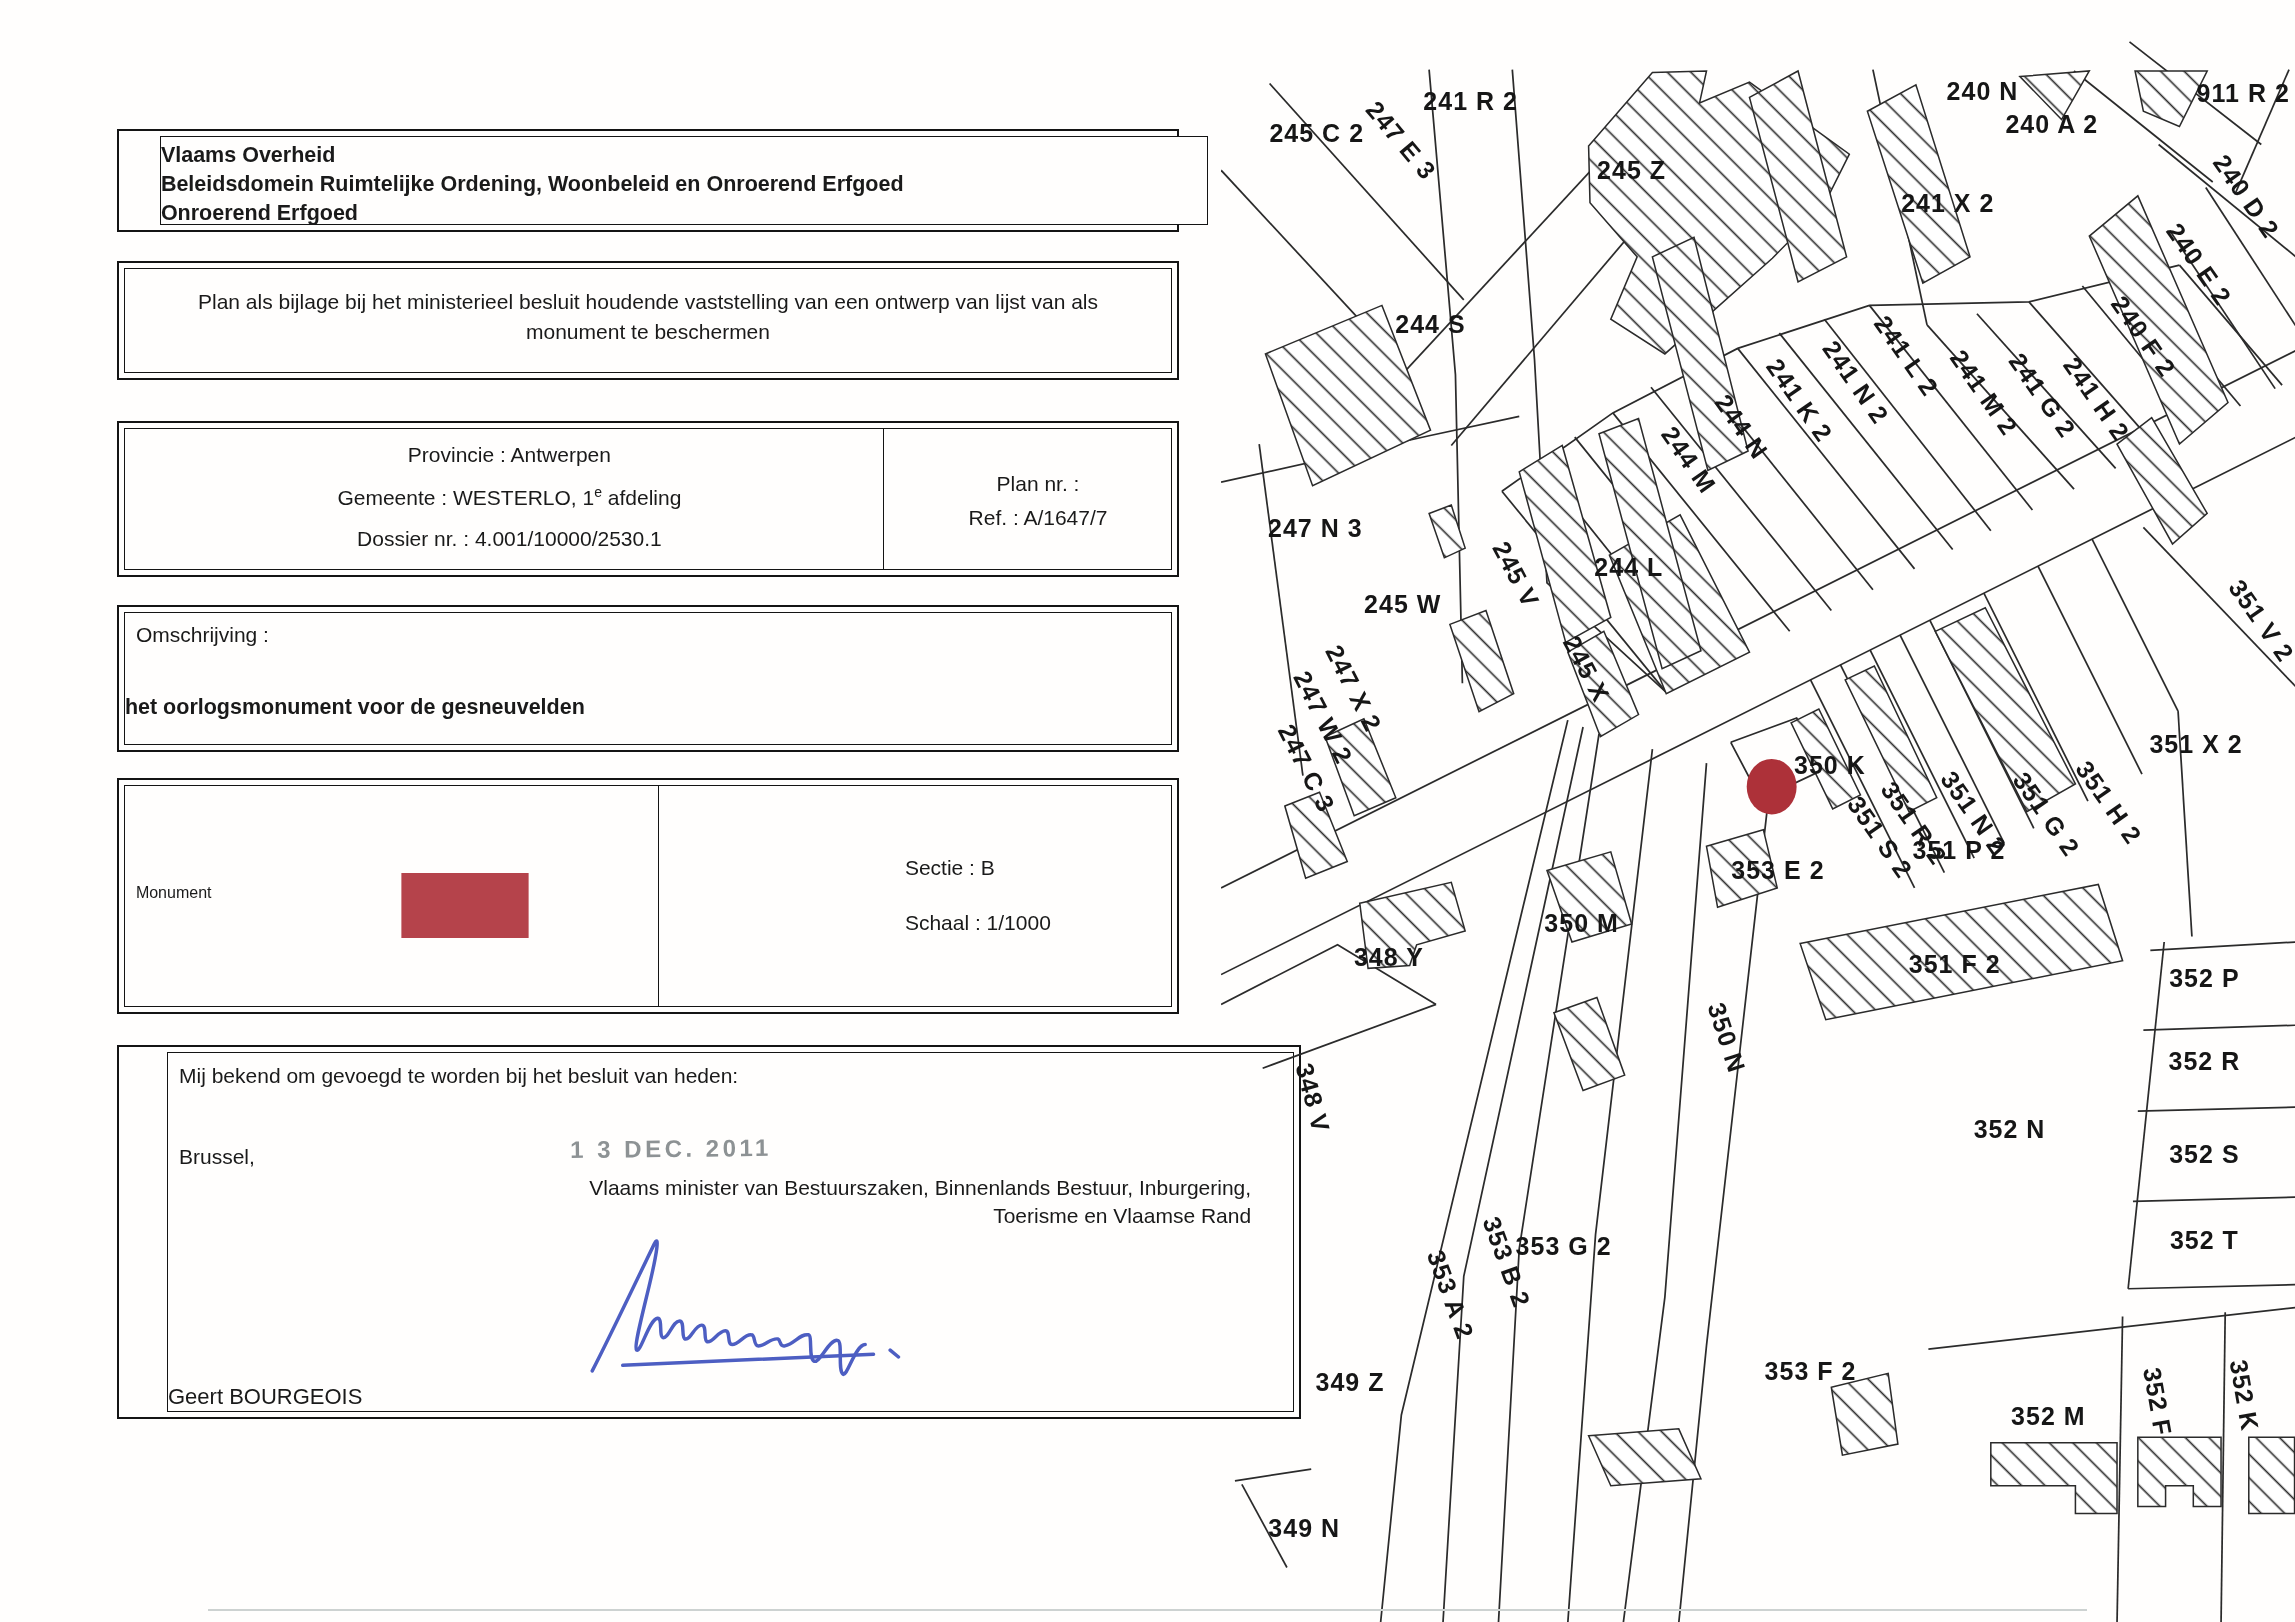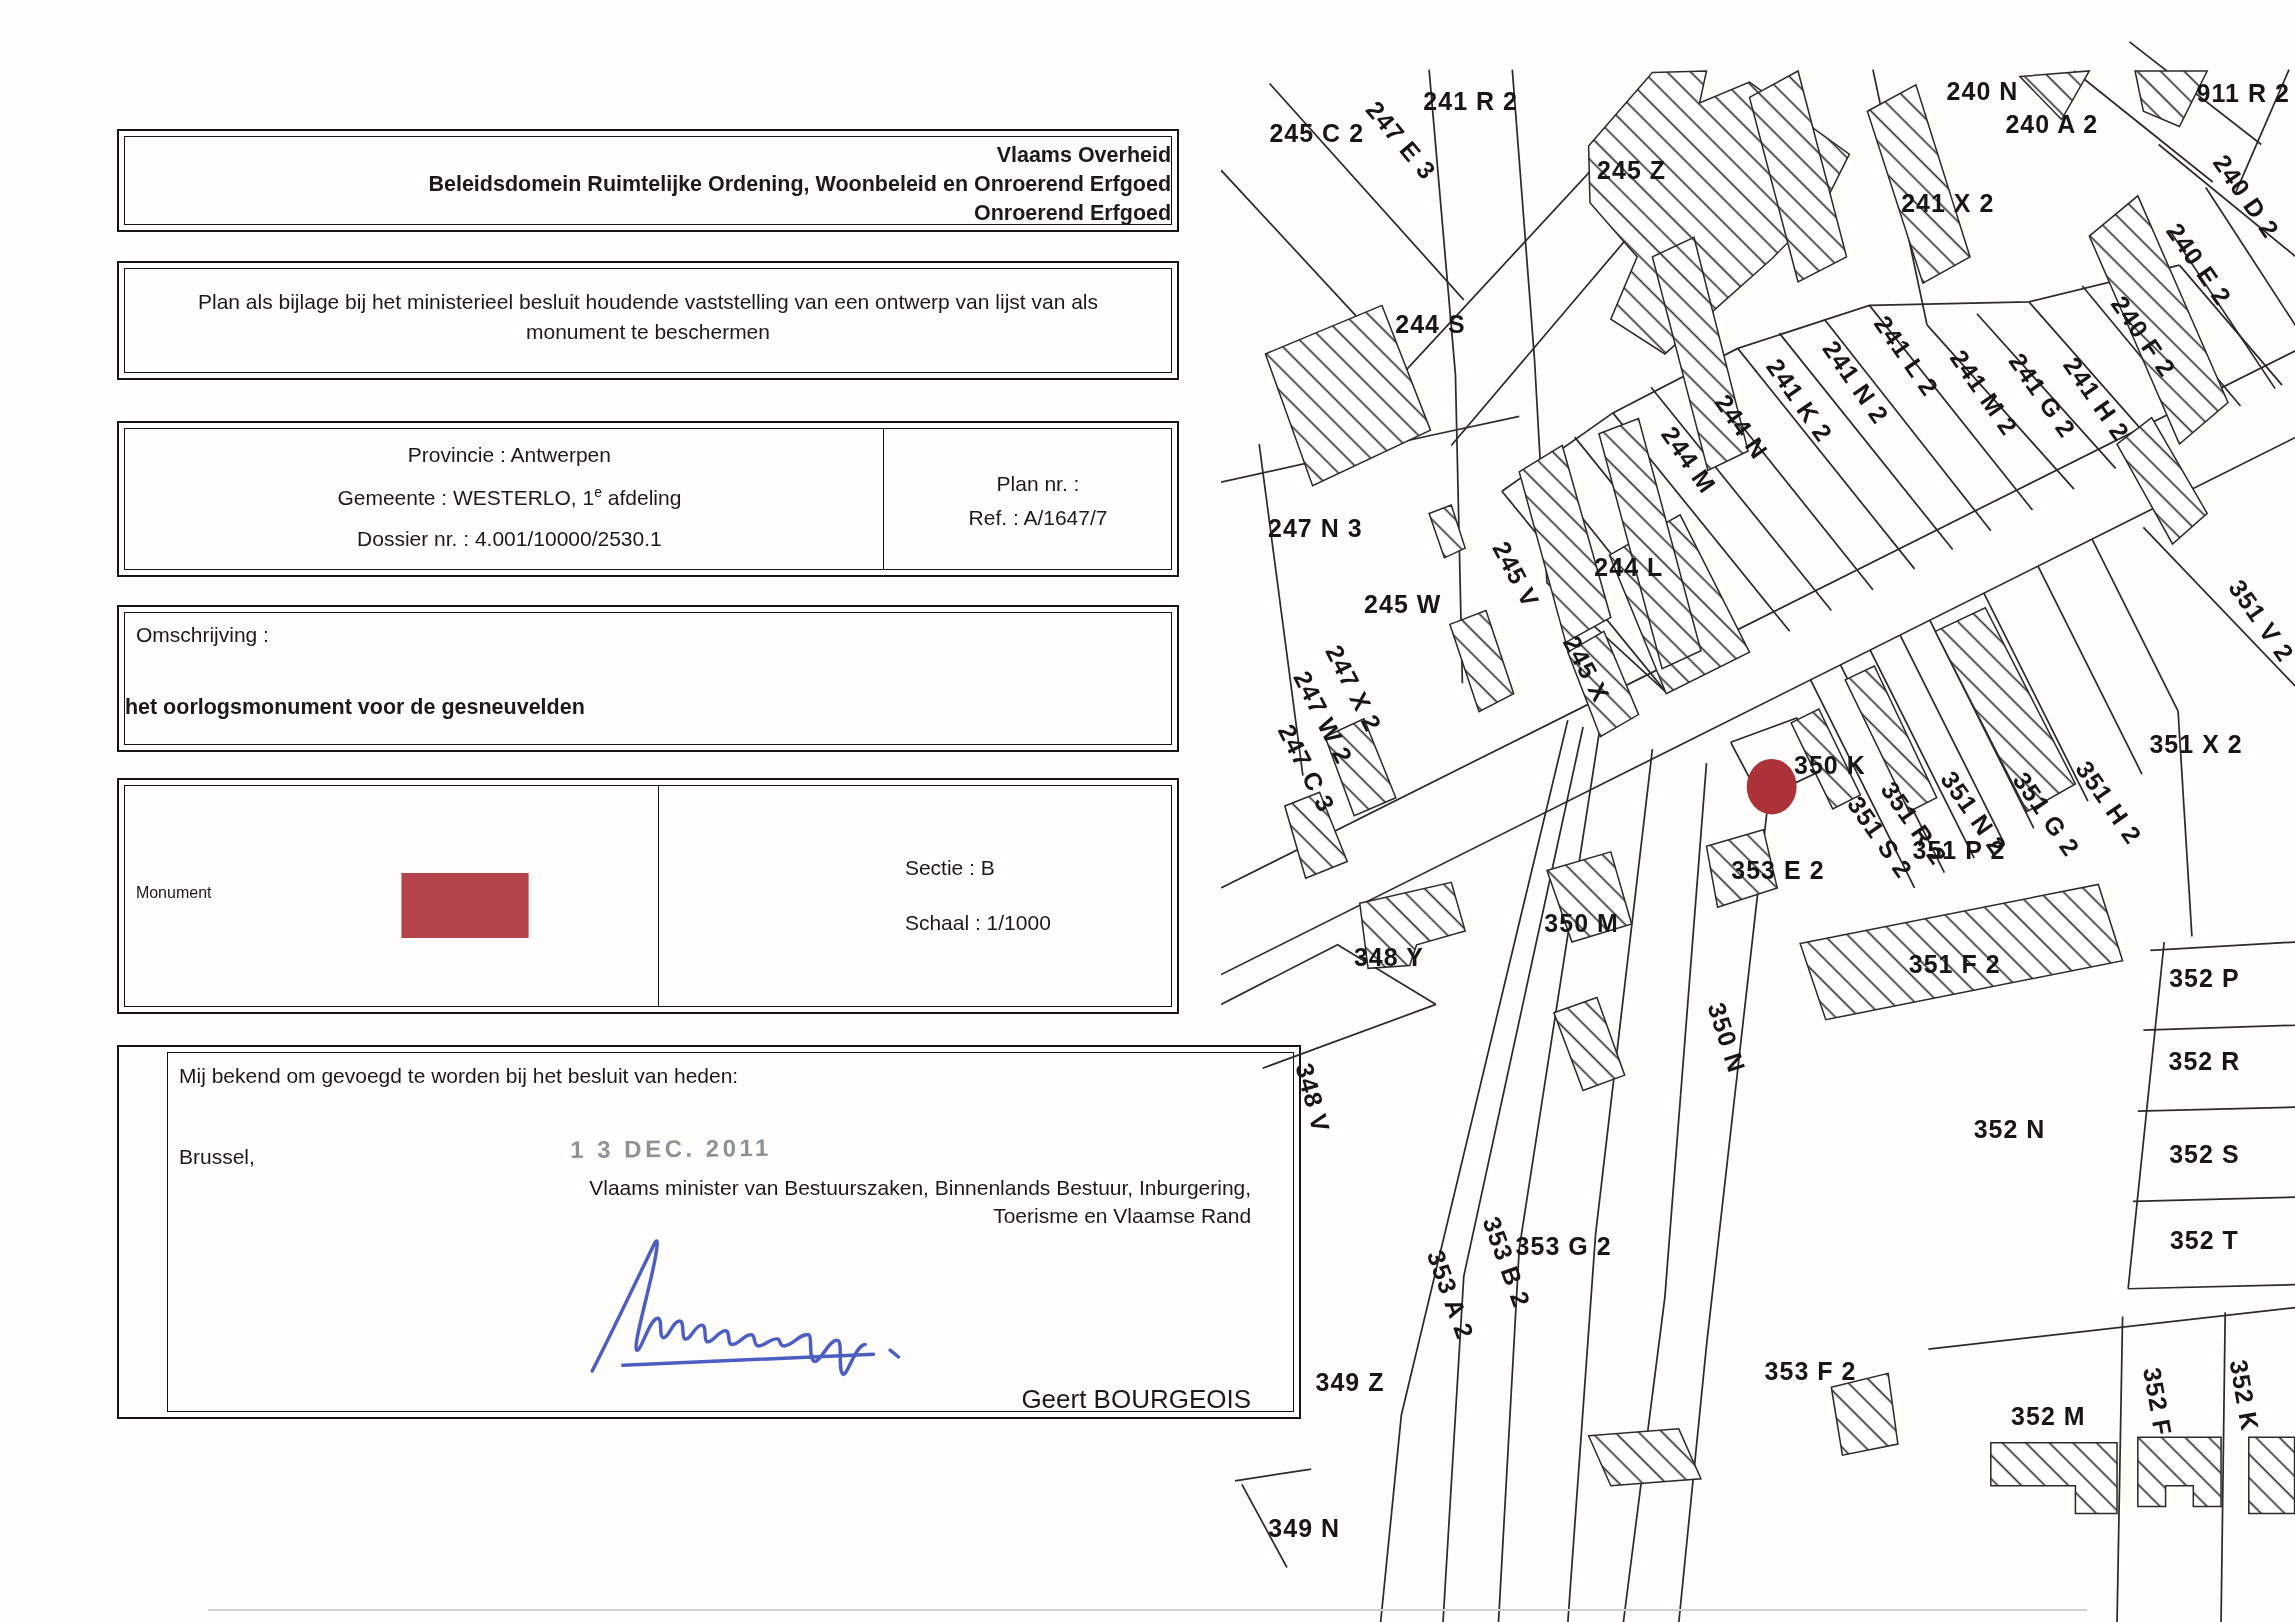--- a/index.html
+++ b/index.html
@@ -1,41 +1,41 @@
 <!DOCTYPE html>
 <html style="font-size:11px"><head>
 <meta charset="utf-8">
 <style>
   html,body{margin:0;padding:0;background:#ffffff;}
   .page{position:relative;width:2295px;height:1623px;background:#fffefd;
         font-family:"Liberation Sans",sans-serif;color:#1a1a1a;overflow:hidden;}
   
   .dbox{position:absolute;border:2.8px solid #141414;padding:4.9px;box-sizing:border-box;background:#fffefd;}
   .dbox .inner{border:1.4px solid #141414;width:100%;height:100%;box-sizing:border-box;position:relative;background:#fffefd;}
-  .hdr{ text-align:right;font-weight:bold;font-size:21.5px;line-height:29px;padding-top:4.2px;}
+  .hdr{ text-align:left;font-weight:bold;font-size:21.5px;line-height:29px;padding-top:4.2px;margin-left:36px;}
   .note{text-align:center;font-size:21px;line-height:30.5px;padding-top:18px;}
   .cells{display:flex;height:100%;}
   .cellL{flex:0 0 759px;border-right:1.4px solid #141414;box-sizing:border-box;
          display:flex;flex-direction:column;justify-content:space-between;padding:14px 0 18px 11px;font-size:21px;}
   .cellR{flex:1;padding:43px 0 0 21px;font-size:21px;}
   .cellR .row{margin-bottom:9.7px;}
   sup{font-size:14px;vertical-align:super;}
   .omsLabel{position:absolute;left:11px;top:9.7px;font-size:21px;}
   .omsValue{position:absolute;left:0;right:0;top:82px;text-align:left;font-weight:bold;font-size:21.5px;}
   .monLabel{position:absolute;left:11px;top:98px;font-size:16px;}
   .swatch{position:absolute;left:276px;top:87px;}
   .lgd{position:absolute;left:780px;top:54px;font-size:21px;line-height:55px;}
   .b6intro{position:absolute;left:11px;top:11px;font-size:21px;}
   .b6place{position:absolute;left:11px;top:92px;font-size:21px;}
   .stamp{position:absolute;left:368px;top:82px;width:270px;text-align:center;
          font-weight:bold;font-size:24px;color:#8d9294;letter-spacing:3.5px;transform:rotate(-0.6deg);}
   .minister{position:absolute;left:0;right:42px;text-align:right;font-size:21px;}
   .m1{top:123px;} .m2{top:151px;}
   .sig{position:absolute;left:409px;top:179px;}
-  .signer{position:absolute;left:0;right:42px;top:331px;text-align:right;font-size:26px;}
+  .signer{position:absolute;left:0;right:42px;top:331px;text-align:left;font-size:22px;}
   .scanline{position:absolute;left:208px;top:1609px;width:1879px;height:2.1px;background:#cdd2d1;}
   .mapsvg{position:absolute;left:1221px;top:28px;}
   .mapsvg polyline,.mapsvg polygon.b{fill:none;stroke:#2b2b2b;stroke-width:2.5;}
   .mapsvg polygon.h{fill:url(#hatch);stroke:#2b2b2b;stroke-width:2.2;}
   .mapsvg text{font-family:"Liberation Sans",sans-serif;font-size:36px;font-weight:bold;
                fill:#161616;text-anchor:middle;letter-spacing:1.5px;}
 </style>
 </head>
 <body>
 

